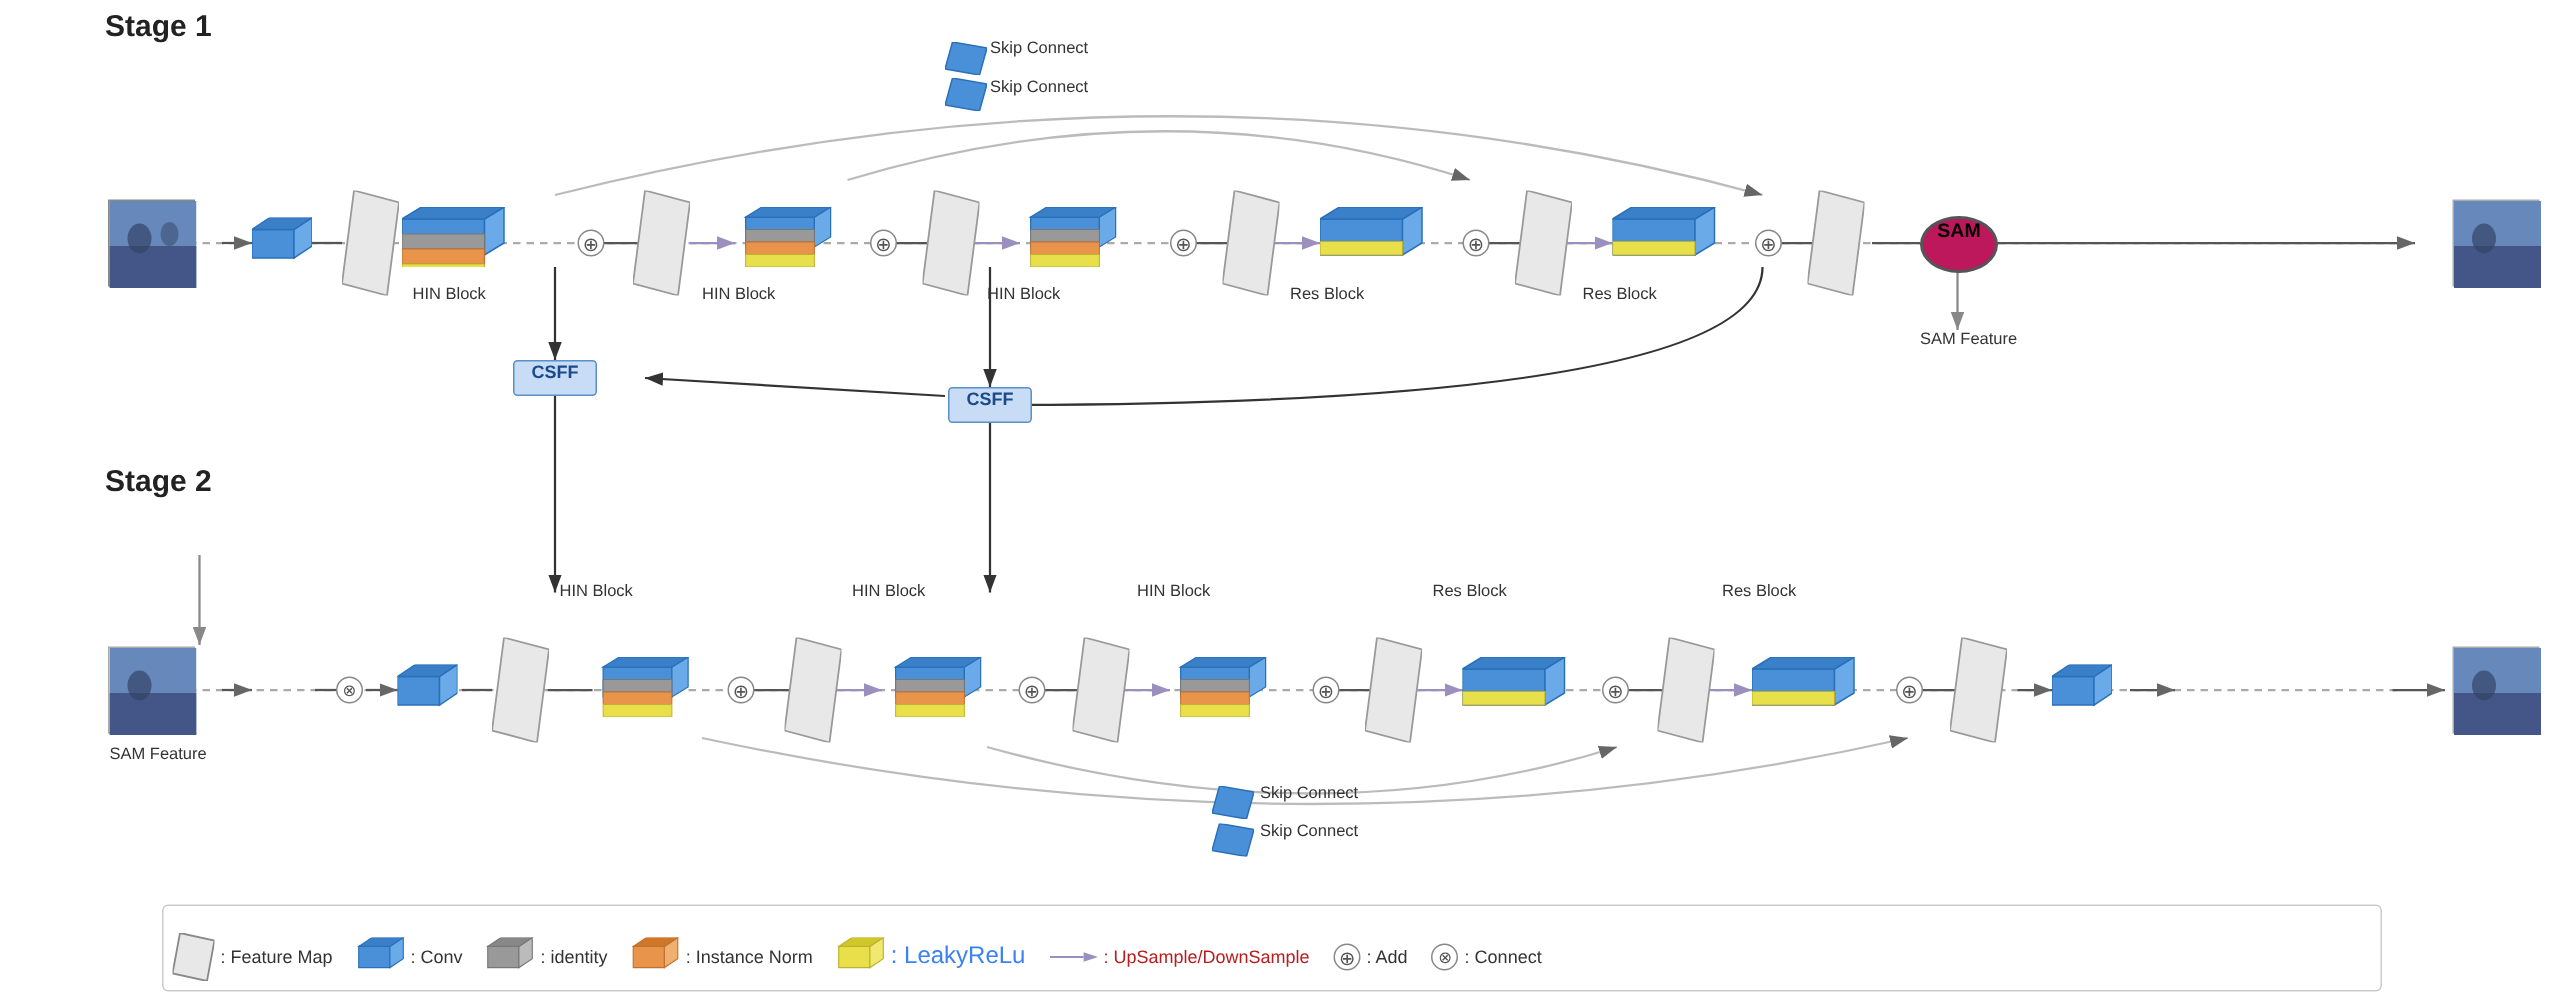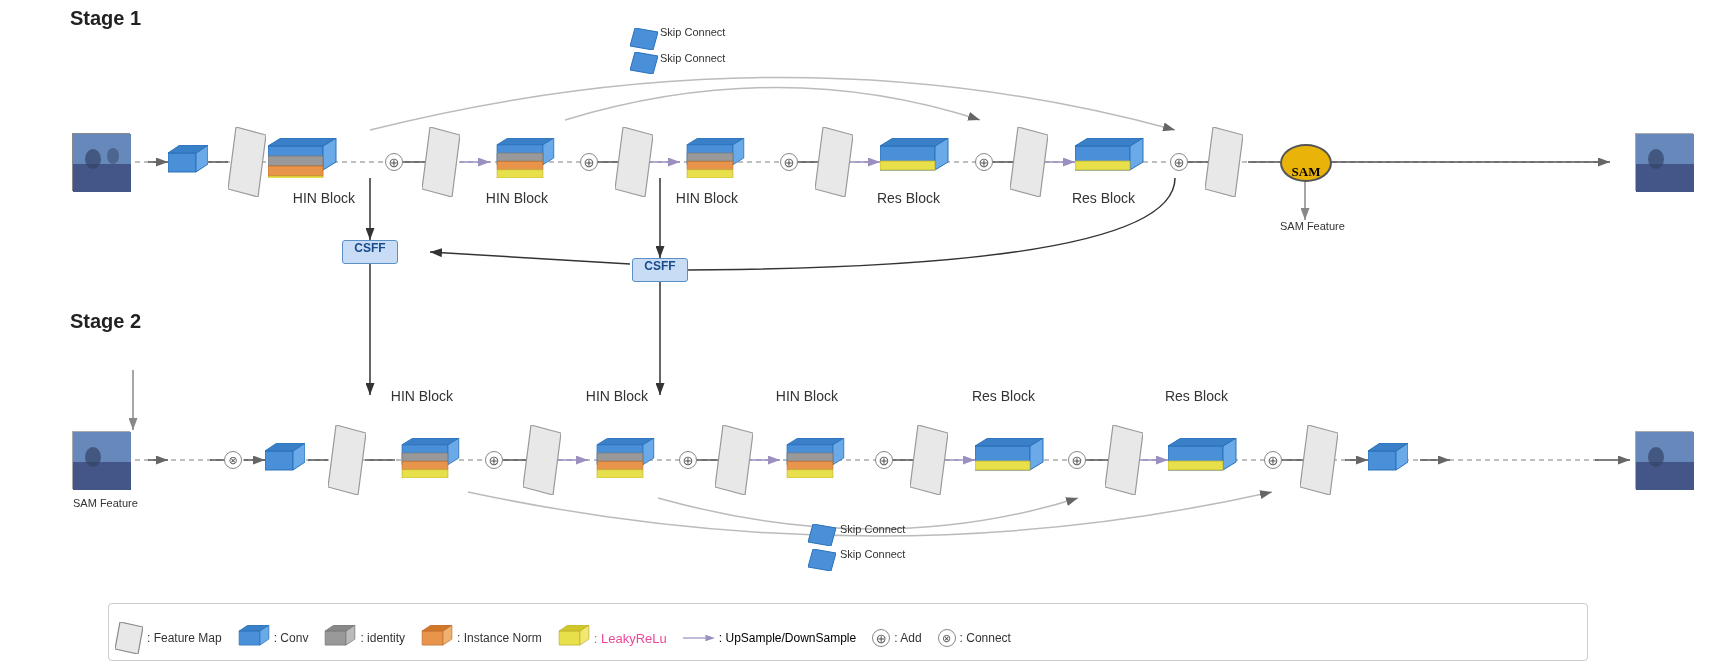--- a/index.html
+++ b/index.html
@@ -24,23 +24,23 @@
     .stage-label {
       position: absolute;
       font-size: 20px;
       font-weight: 600;
       color: #222;
     }
 
     
     .block-label {
       position: absolute;
-      font-size: 14px;
+      font-size: 11px;
       color: #333;
-      text-align: right;
+      text-align: left;
       white-space: nowrap;
     }
 
     
     .csff-box {
       position: absolute;
       background: #c8ddf5;
       border: 1.5px solid #5a8fc8;
       border-radius: 3px;
       font-size: 12px;
@@ -310,21 +310,21 @@
     <polygon points="0,8 13,0 68,0 55,8" fill="#3a80c9" stroke="#2a70b9" stroke-width="1"></polygon>
     <polygon points="0,23 55,23 55,32 0,32" fill="#e8e04a" stroke="#c0b030" stroke-width="0.8"></polygon>
   </svg>
 
   <div class="add-sym" style="left:1170px; top:153px;">⊕</div>
 
   <svg style="position:absolute; left:1205px; top:127px;" width="38" height="70">
     <polygon points="8,0 38,8 30,70 0,62" fill="#e8e8e8" stroke="#999" stroke-width="1.2"></polygon>
   </svg>
 
-  <div style="position:absolute; left:1280px; top:144px; border: 2px solid #555; border-radius: 50%; width:52px; height:38px; display:flex; align-items:flex-end; justify-content:center; font-size:13px; font-weight:600; background:#eab308;font-family:Liberation Serif, serif;">
+  <div style="position:absolute; left:1280px; top:144px; border: 2px solid #555; border-radius: 50%; width:52px; height:38px; display:flex; align-items:flex-start; justify-content:center; font-size:13px; font-weight:600; background:#be185d;">
     <span>SAM</span>
   </div>
 
   <div style="position:absolute; left:1280px; top:220px; font-size:11px; color:#333; text-align:center; white-space:nowrap;">SAM Feature</div>
 
   <div class="img-thumb" style="left:1635px; top:133px;">
     <svg width="58" height="58" viewBox="0 0 58 58">
       <rect width="58" height="58" fill="#6688bb"></rect>
       <rect x="0" y="30" width="58" height="28" fill="#445588"></rect>
       <ellipse cx="20" cy="25" rx="8" ry="10" fill="#334466" opacity="0.7"></ellipse>
@@ -512,29 +512,29 @@
       </svg>
       <span style="font-size:12px; color:#333; margin-left:4px;">: Instance Norm</span>
     </div>
 
     <div style="display:flex; align-items:center; margin-right:16px;">
       <svg width="32" height="26" viewBox="0 0 40 35">
         <polygon points="0,8 28,8 28,27 0,27" fill="#e8e04a" stroke="#c0b030" stroke-width="1"></polygon>
         <polygon points="28,8 40,0 40,19 28,27" fill="#f0e870" stroke="#c0b030" stroke-width="1"></polygon>
         <polygon points="0,8 12,0 40,0 28,8" fill="#d0c828" stroke="#c0b030" stroke-width="1"></polygon>
       </svg>
-      <span style="font-size:13px; color:#ec4899; margin-left:4px;">: LeakyReLu</span>
+      <span style="font-size:16px; color:#3b82f6; margin-left:4px;">: LeakyReLu</span>
     </div>
 
     <div style="display:flex; align-items:center; margin-right:16px;">
       <svg width="32" height="16" viewBox="0 0 40 16">
         <line x1="0" y1="8" x2="28" y2="8" stroke="#9b8fc0" stroke-width="1.5"></line>
         <polygon points="28,4 40,8 28,12" fill="#9b8fc0"></polygon>
       </svg>
-      <span style="font-size:12px; color:#000000; margin-left:4px;">: UpSample/DownSample</span>
+      <span style="font-size:12px; color:#b91c1c; margin-left:4px;">: UpSample/DownSample</span>
     </div>
 
     <div style="display:flex; align-items:center; margin-right:16px;">
       <div style="width:18px; height:18px; border-radius:50%; border:1.5px solid #888; display:flex; align-items:center; justify-content:center; font-size:13px; color:#555; background:#fff;">⊕</div>
       <span style="font-size:12px; color:#333; margin-left:4px;">: Add</span>
     </div>
 
     <div style="display:flex; align-items:center; margin-right:16px;">
       <div style="width:18px; height:18px; border-radius:50%; border:1.5px solid #888; display:flex; align-items:center; justify-content:center; font-size:11px; color:#555; background:#fff;">⊗</div>
       <span style="font-size:12px; color:#333; margin-left:4px;">: Connect</span>

